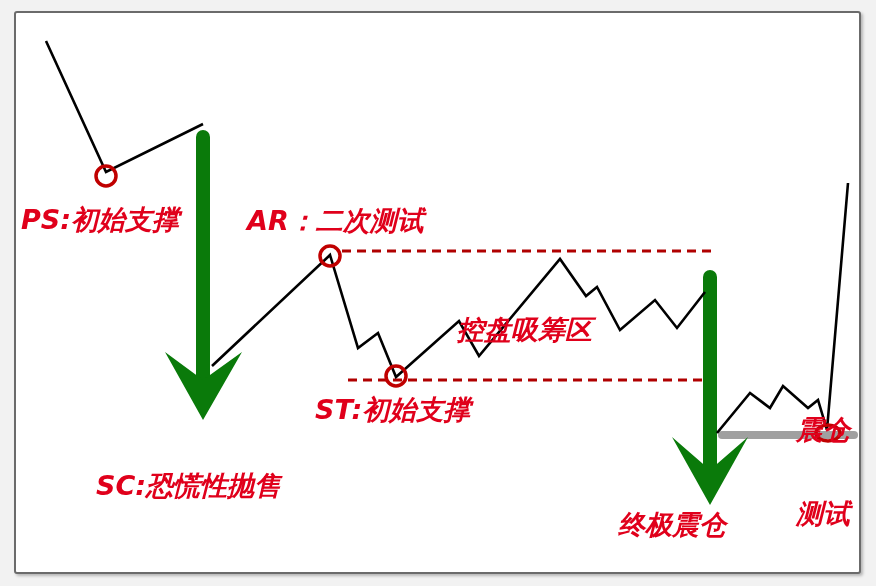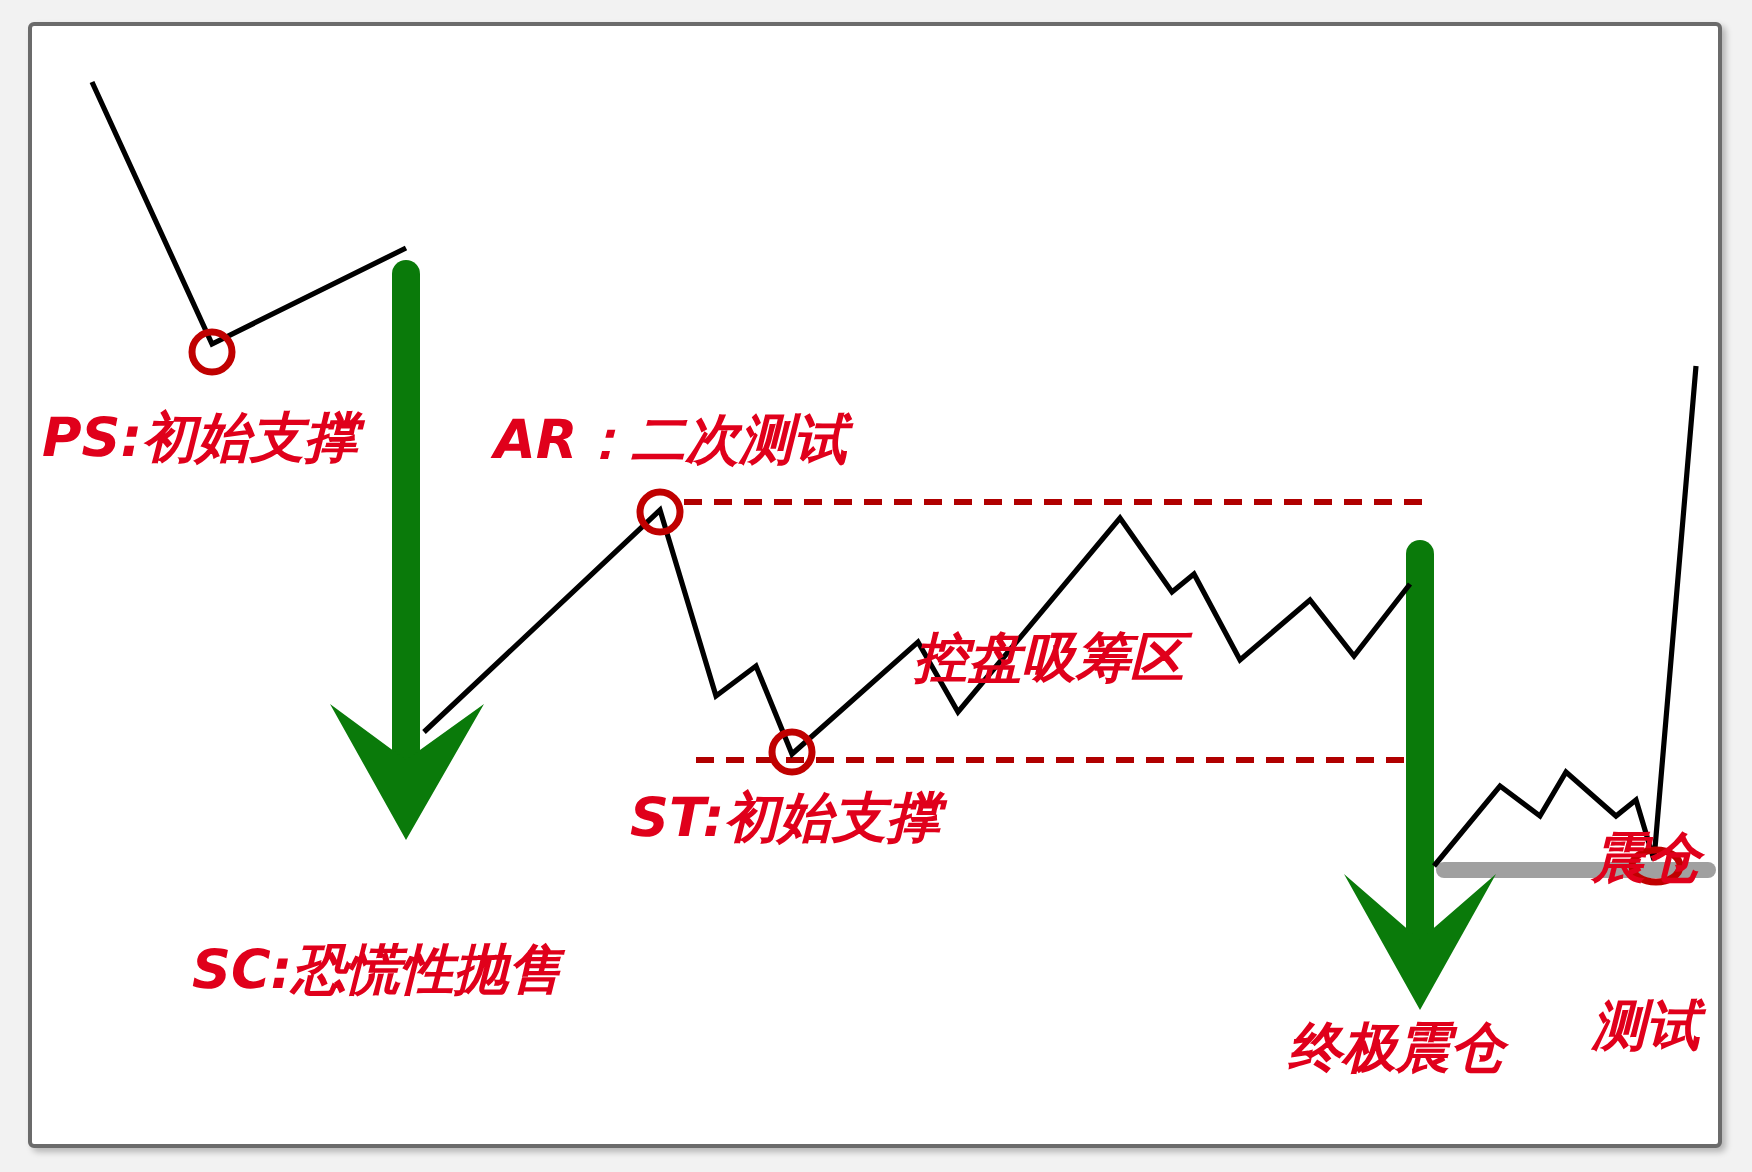--- a/index.html
+++ b/index.html
@@ -38,15 +38,15 @@
   <circle cx="330" cy="256" r="10" fill="none" stroke="#c00000" stroke-width="3.5"></circle>
   <circle cx="396" cy="376" r="10" fill="none" stroke="#c00000" stroke-width="3.5"></circle>
   <ellipse cx="828" cy="433" rx="12" ry="8" fill="none" stroke="#c00000" stroke-width="3.5"></ellipse>
 </svg>
 
 <div class="lbl" style="left:21px;top:206px;">PS:初始支撑</div>
 <div class="lbl" style="left:247px;top:207px;">AR：二次测试</div>
 <div class="lbl" style="left:96px;top:435px;margin-top:37px;">SC:恐慌性抛售</div>
 <div class="lbl" style="left:315px;top:396px;">ST:初始支撑</div>
 <div class="lbl" style="left:457px;top:316px;">控盘吸筹区</div>
-<div class="lbl" style="left:644px;top:511px;">终极震仓</div>
+<div class="lbl" style="left:618px;top:511px;">终极震仓</div>
 <div class="lbl" style="left:796px;top:416px;">震仓</div>
 <div class="lbl" style="left:796px;top:500px;">测试</div>
 
 </body></html>

